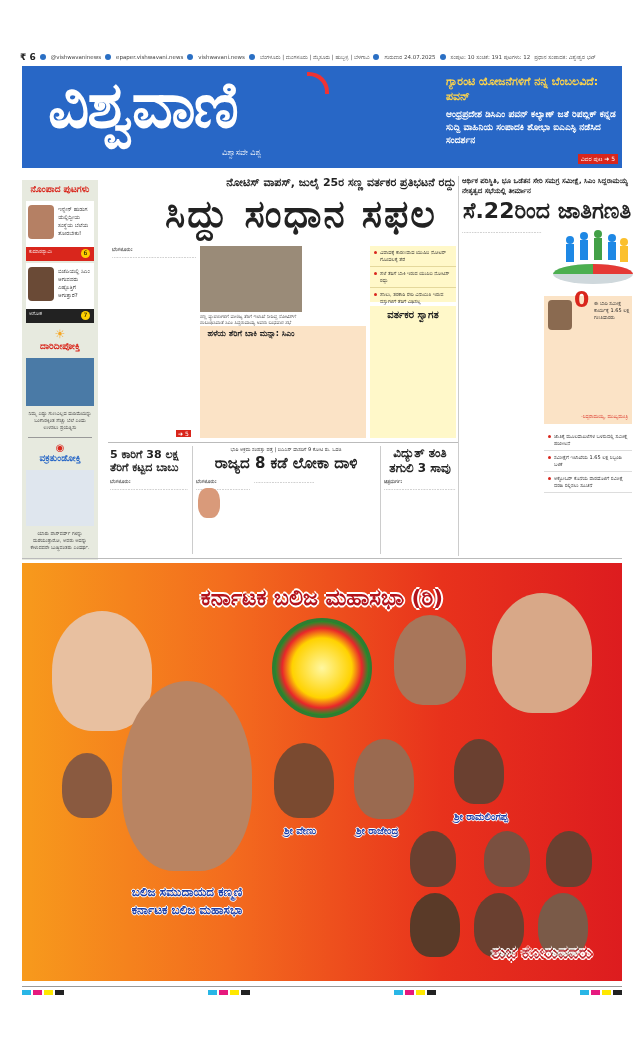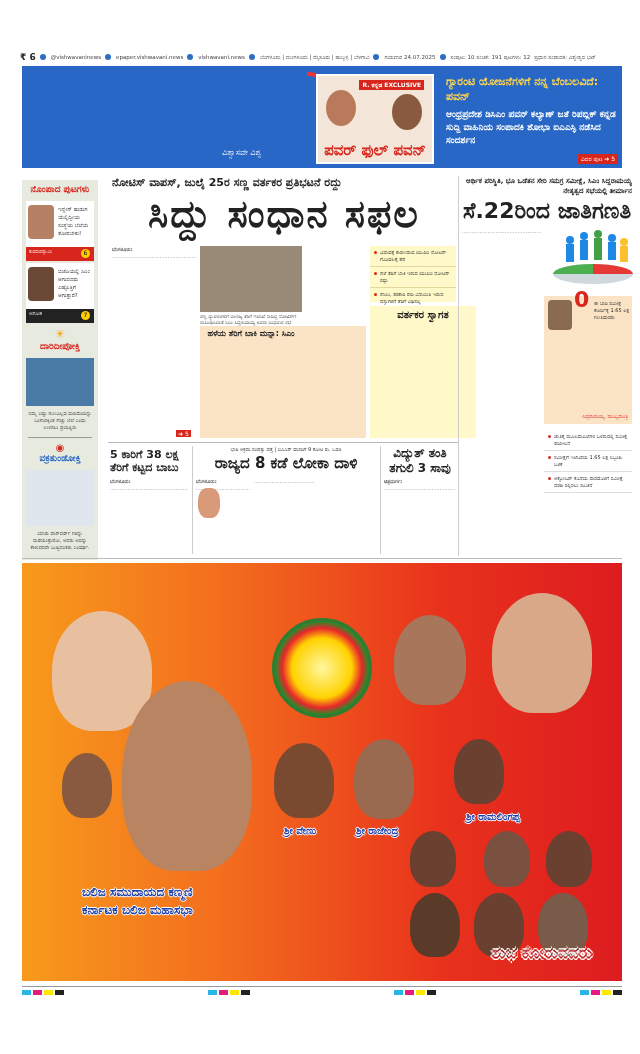--- a/index.html
+++ b/index.html
@@ -22,47 +22,47 @@
 .leftcol{position:absolute;left:22px;top:180px;width:76px;height:380px;background:#e7eadf}
 .lc-title{font-size:9px;font-weight:bold;color:#d9261c;text-align:center;padding:4px 0}
 .lc-card{margin:2px 4px;background:#fff;height:60px;position:relative}
 .lc-card .ph{position:absolute;left:2px;top:4px;width:26px;height:34px;background:#b58064;border-radius:4px}
 .lc-card .txt{position:absolute;left:32px;top:4px;right:2px;font-size:5.5px;line-height:8px}
 .lc-card .tag{position:absolute;left:0;right:0;bottom:0;height:14px;font-size:5px;color:#fff;padding:1px 3px}
 .lc-card .num{position:absolute;right:4px;bottom:3px;width:9px;height:9px;border-radius:50%;background:#ffd000;font-size:6px;text-align:center;color:#000}
 .lc-img{margin:2px 4px;height:48px;background:#5a8ab8}
 .lc-body{font-size:5px;line-height:7px;text-align:center;padding:2px 6px;color:#333}
 .lc-divider{border-top:1px solid #999;margin:4px 6px}
-.main-kicker{position:absolute;left:112px;top:176px;width:344px;font-size:11px;font-weight:bold;text-align:left}
-.main-head{position:absolute;left:112px;top:192px;width:344px;font-size:38px;font-weight:bold;text-align:center;letter-spacing:2px;line-height:44px}
+.main-kicker{position:absolute;left:112px;top:176px;width:344px;font-size:11px;font-weight:bold;text-align:right}
+.main-head{position:absolute;left:129px;top:192px;width:344px;font-size:38px;font-weight:bold;text-align:center;letter-spacing:2px;line-height:44px}
 .col-text{position:absolute;font-size:5px;line-height:7px;color:#555;text-align:justify;overflow:hidden}
 .photo{position:absolute;background:#8a7a68}
 .caption{position:absolute;font-size:4.8px;line-height:6px;color:#333}
 .box-peach{position:absolute;background:#fbe3c6}
 .box-yellow{position:absolute;background:#fff8c9}
 .box-title{font-size:10px;font-weight:bold;text-align:center;padding:3px 0}
 .bullet{font-size:5px;line-height:7px;padding:3px 4px 3px 10px;position:relative;border-bottom:1px solid #e4d89c}
 .bullet::before{content:"";position:absolute;left:4px;top:5px;width:3px;height:3px;border-radius:50%;background:#d9261c}
-.rhead-k{position:absolute;left:462px;top:176px;width:170px;font-size:7px;font-weight:bold;line-height:10px;text-align:right}
+.rhead-k{position:absolute;left:462px;top:176px;width:170px;font-size:7px;font-weight:bold;line-height:10px;text-align:left}
 .rhead{position:absolute;left:462px;top:198px;width:170px;font-size:22px;font-weight:bold;text-align:center}
 .chart-people{position:absolute;left:550px;top:222px;width:86px;height:64px}
 .quote-box{position:absolute;left:544px;top:296px;width:88px;height:128px;background:#fbe3c6;padding:4px;font-size:5px;line-height:7px}
 .qzero{font-size:22px;color:#d9261c;font-weight:bold;position:absolute;left:30px;top:0}
 .rbullets{position:absolute;left:544px;top:430px;width:88px}
 .rbullets .bullet{border-bottom:1px solid #ddd}
 .hdiv{position:absolute;height:1px;background:#bbb}
 .vdiv{position:absolute;width:1px;background:#ccc}
 .sub-head{position:absolute;font-weight:bold;text-align:center}
 .more-icon{position:absolute;background:#d9261c;color:#fff;font-size:6px;padding:0 2px}
 .ad{position:absolute;left:22px;top:563px;width:600px;height:418px;background:linear-gradient(90deg,#f79a1c 0%,#f36b1e 35%,#e8321c 70%,#dd1c1f 100%);overflow:hidden}
 .ad-title{position:absolute;top:22px;left:0;right:0;text-align:center;font-size:22px;font-weight:bold;color:#b4141c;-webkit-text-stroke:0;text-shadow:2px 0 #fff,-2px 0 #fff,0 2px #fff,0 -2px #fff}
 .person{position:absolute;border-radius:50% 50% 40% 40%}
 .emblem{position:absolute;left:250px;top:55px;width:100px;height:100px;border-radius:50%;background:radial-gradient(circle,#fff7a0 0%,#ffd200 45%,#e8262a 60%,#2a8a2a 70%,#6a2a10 78%);border:3px solid #2e7d32}
 .name-tag{position:absolute;font-size:10px;font-weight:bold;color:#1d3fa8;text-shadow:1px 0 #fff,-1px 0 #fff,0 1px #fff,0 -1px #fff}
-.ad-msg{position:absolute;left:60px;top:320px;width:210px;font-size:12px;font-weight:bold;color:#1d3fa8;line-height:18px;text-shadow:1px 0 #fff,-1px 0 #fff,0 1px #fff,0 -1px #fff}
+.ad-msg{position:absolute;left:60px;top:320px;width:210px;text-align:center;font-size:12px;font-weight:bold;color:#1d3fa8;line-height:18px;text-shadow:1px 0 #fff,-1px 0 #fff,0 1px #fff,0 -1px #fff}
 .ad-greet{position:absolute;right:30px;top:380px;font-size:16px;font-weight:normal;color:#b4141c;text-shadow:2px 0 #fff,-2px 0 #fff,0 2px #fff,0 -2px #fff}
 .regbar{position:absolute;top:990px;display:flex;gap:2px}
 .regbar span{width:9px;height:5px;display:block}
 .footline{position:absolute;left:22px;top:986px;width:600px;height:1px;background:#999}
 </style>
 </head>
 <body>
 
 <div class="topline">
   <span class="price">₹ 6</span>
@@ -75,28 +75,23 @@
   <span class="dot"></span>
   <span>ಬೆಂಗಳೂರು | ಮಂಗಳೂರು | ಮೈಸೂರು | ಹುಬ್ಬಳ್ಳಿ | ಬೆಳಗಾವಿ</span>
   <span class="dot"></span>
   <span>ಗುರುವಾರ 24.07.2025</span>
   <span class="dot"></span>
   <span>ಸಂಪುಟ: 10 ಸಂಚಿಕೆ: 191 ಪುಟಗಳು: 12</span>
   <span>ಪ್ರಧಾನ ಸಂಪಾದಕ: ವಿಶ್ವೇಶ್ವರ ಭಟ್</span>
 </div>
 
 <div class="masthead">
+  <div class="logo">ವಿಶ್ವವಾಣಿ</div>
   <div class="logo-wave"></div>
   <div class="tagline">ವಿಶ್ವಾಸವೇ ವಿಶ್ವ</div>
-  <div class="promo">
-    <div class="face1"></div>
-    <div class="face2"></div>
-    <div class="badge">R. ಕನ್ನಡ EXCLUSIVE</div>
-    <div class="ptitle">ಪವರ್ ಫುಲ್ ಪವನ್</div>
-  </div>
   <div class="mast-head">ಗ್ಯಾರಂಟಿ ಯೋಜನೆಗಳಿಗೆ ನನ್ನ ಬೆಂಬಲವಿದೆ: ಪವನ್</div>
   <div class="mast-sub">ಆಂಧ್ರಪ್ರದೇಶ ಡಿಸಿಎಂ ಪವನ್ ಕಲ್ಯಾಣ್ ಜತೆ ರಿಪಬ್ಲಿಕ್ ಕನ್ನಡ ಸುದ್ದಿ ವಾಹಿನಿಯ ಸಂಪಾದಕಿ ಶೋಭಾ ಐಎಎಸ್ಳಿ ನಡೆಸಿದ ಸಂದರ್ಶನ</div>
   <div class="mast-more">ವಿವರ ಪುಟ ➜ 5</div>
 </div>
 
 <div class="leftcol">
   <div class="lc-title">ನೊಂಪಾದ ಪುಟಗಳು</div>
   <div class="lc-card">
     <div class="ph"></div>
     <div class="txt">ಇನ್ನೇನ್ ಹುಡುಗ ಯೆಲ್ಲಿದ್ದೀಯ ಸಂಸ್ಥೆಯ ಬೆಲೆಯ ತೋರಬೇಕು!</div>
@@ -128,21 +123,21 @@
 <div class="caption" style="left:200px;top:314px;width:102px">ಸಣ್ಣ ವ್ಯಾಪಾರಿಗಳಿಗೆ ವಾಣಿಜ್ಯ ತೆರಿಗೆ ಇಲಾಖೆ ನೀಡಿದ್ದ ನೋಟಿಸ್‌ಗೆ ಸಂಬಂಧಿಸಿದಂತೆ ಸಿಎಂ ಸಿದ್ದರಾಮಯ್ಯ ಅವರು ಬುಧವಾರ ಸಭೆ ನಡೆಸಿದರು.</div>
 <div class="box-peach" style="left:200px;top:326px;width:102px;height:112px">
   <div class="box-title" style="font-size:8px">ಹಳೆಯ ತೆರಿಗೆ ಬಾಕಿ ಮನ್ನಾ: ಸಿಎಂ</div>
 </div>
 <div class="box-peach" style="left:302px;top:326px;width:64px;height:112px"></div>
 <div class="box-yellow" style="left:370px;top:246px;width:86px;height:56px">
   <div class="bullet">ವಿವಾದಕ್ಕೆ ಕಾರಣವಾದ ಯುಪಿಐ ನೋಟಿಸ್ ಗೊಂದಲಕ್ಕೆ ತೆರೆ</div>
   <div class="bullet">ಹಳೆ ತೆರಿಗೆ ಬಾಕಿ ಇರುವ ಯುಪಿಐ ನೋಟಿಸ್ ರದ್ದು</div>
   <div class="bullet">ಹಾಲು, ತರಕಾರಿ ಸೇರಿ ವಿನಾಯಿತಿ ಇರುವ ವಸ್ತುಗಳಿಗೆ ತೆರಿಗೆ ವಿಧಿಸಲ್ಲ</div>
 </div>
-<div class="box-yellow" style="left:370px;top:306px;width:106px;height:132px">
+<div class="box-yellow" style="left:370px;top:306px;width:86px;height:132px">
   <div class="box-title">ವರ್ತಕರ ಸ್ವಾಗತ</div>
 </div>
 
 <div class="vdiv" style="left:458px;top:176px;height:380px"></div>
 
 <div class="rhead-k">ಆರ್ಥಿಕ ಪರಿಸ್ಥಿತಿ, ಭೂ ಒಡೆತನ ಸೇರಿ ಸಮಗ್ರ ಸಮೀಕ್ಷೆ, ಸಿಎಂ ಸಿದ್ದರಾಮಯ್ಯ ನೇತೃತ್ವದ ಸಭೆಯಲ್ಲಿ ತೀರ್ಮಾನ</div>
 <div class="rhead">ಸೆ.22ರಿಂದ ಜಾತಿಗಣತಿ</div>
 <div class="col-text" style="left:462px;top:228px;width:80px;height:325px">............................................................................................................................................................................................................................................................................................................................................................................................................................................................................................................................................................................................................................................................................................................................................................................................................................................................................................................................................................................................................................................</div>
 <svg class="chart-people" viewBox="0 0 86 64">
   <ellipse cx="43" cy="52" rx="40" ry="10" fill="#cfd8dc"></ellipse>
@@ -187,32 +182,33 @@
 <div class="col-text" style="left:196px;top:478px;width:54px;height:72px"><b>ಬೆಂಗಳೂರು:</b> ..................................................................................................................................................</div>
 <div class="photo" style="left:198px;top:488px;width:22px;height:30px;background:#d99a7a;border-radius:40%"></div>
 <div class="col-text" style="left:254px;top:478px;width:60px;height:72px">................................................................................................................................................................</div>
 <div class="vdiv" style="left:380px;top:446px;height:108px"></div>
 <div class="sub-head" style="left:384px;top:446px;width:72px;font-size:12px;line-height:15px">ವಿದ್ಯುತ್ ತಂತಿ ತಗುಲಿ 3 ಸಾವು</div>
 <div class="col-text" style="left:384px;top:478px;width:72px;height:72px"><b>ಚಿತ್ರದುರ್ಗ:</b> ..............................................................................................................................................................</div>
 
 <div class="hdiv" style="left:22px;top:558px;width:600px"></div>
 
 <div class="ad">
+  <div class="ad-title">ಕರ್ನಾಟಕ ಬಲಿಜ ಮಹಾಸಭಾ (ರಿ)</div>
   <div class="person" style="left:30px;top:48px;width:100px;height:120px;background:#e8c0a0"></div>
   <div class="emblem"></div>
   <div class="person" style="left:372px;top:52px;width:72px;height:90px;background:#a8765a"></div>
   <div class="person" style="left:470px;top:30px;width:100px;height:120px;background:#d8a888"></div>
   <div class="person" style="left:40px;top:190px;width:50px;height:65px;background:#8a5a40"></div>
   <div class="person" style="left:100px;top:118px;width:130px;height:190px;background:#b98462"></div>
   <div class="person" style="left:252px;top:180px;width:60px;height:75px;background:#7a4a30"></div>
   <div class="name-tag" style="left:262px;top:262px">ಶ್ರೀ ವೇಣು</div>
   <div class="person" style="left:332px;top:176px;width:60px;height:80px;background:#9a6a50"></div>
   <div class="name-tag" style="left:334px;top:262px">ಶ್ರೀ ರಾಜೇಂದ್ರ</div>
   <div class="person" style="left:432px;top:176px;width:50px;height:65px;background:#6a4030"></div>
-  <div class="name-tag" style="left:444px;top:248px">ಶ್ರೀ ರಾಮಲಿಂಗಪ್ಪ</div>
+  <div class="name-tag" style="left:432px;top:248px">ಶ್ರೀ ರಾಮಲಿಂಗಪ್ಪ</div>
   <div class="person" style="left:388px;top:268px;width:46px;height:56px;background:#6a4030"></div>
   <div class="person" style="left:462px;top:268px;width:46px;height:56px;background:#7a5040"></div>
   <div class="person" style="left:524px;top:268px;width:46px;height:56px;background:#6a4030"></div>
   <div class="person" style="left:388px;top:330px;width:50px;height:64px;background:#5a3a28"></div>
   <div class="person" style="left:452px;top:330px;width:50px;height:64px;background:#6a4030"></div>
   <div class="person" style="left:516px;top:330px;width:50px;height:64px;background:#7a5a48"></div>
   <div class="ad-msg">
     <div>ಬಲಿಜ ಸಮುದಾಯದ ಕಣ್ಮಣಿ</div>
     <div>ಕರ್ನಾಟಕ ಬಲಿಜ ಮಹಾಸಭಾ</div>
   </div>

